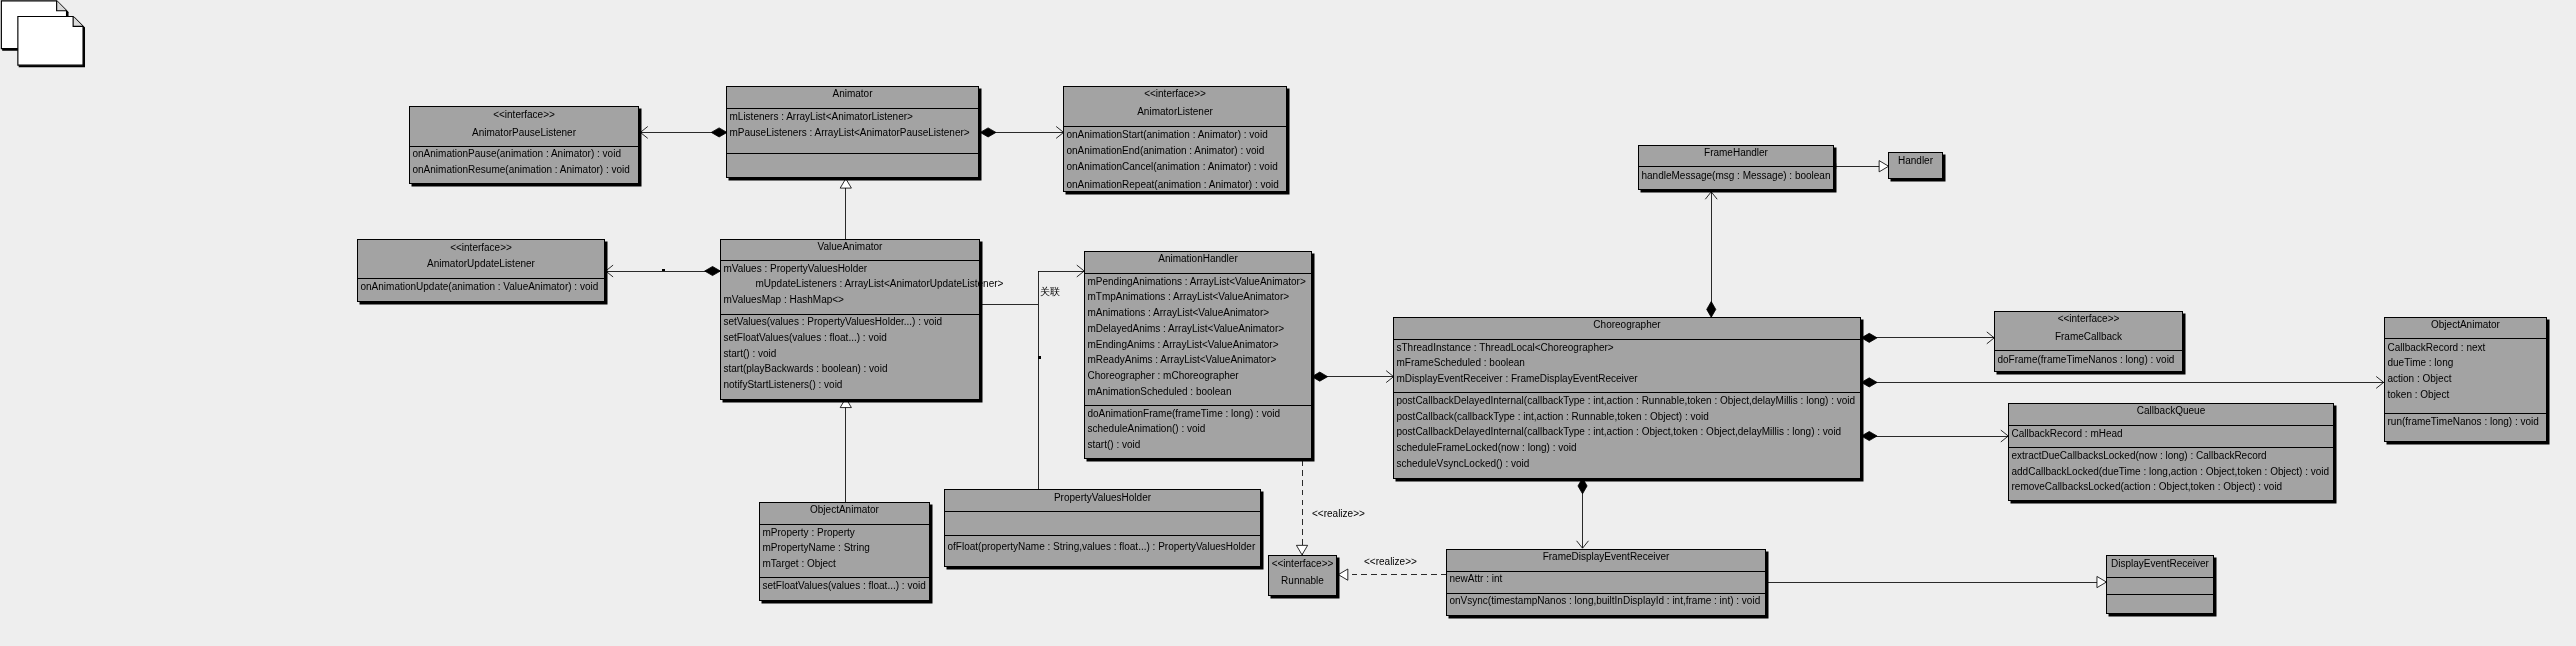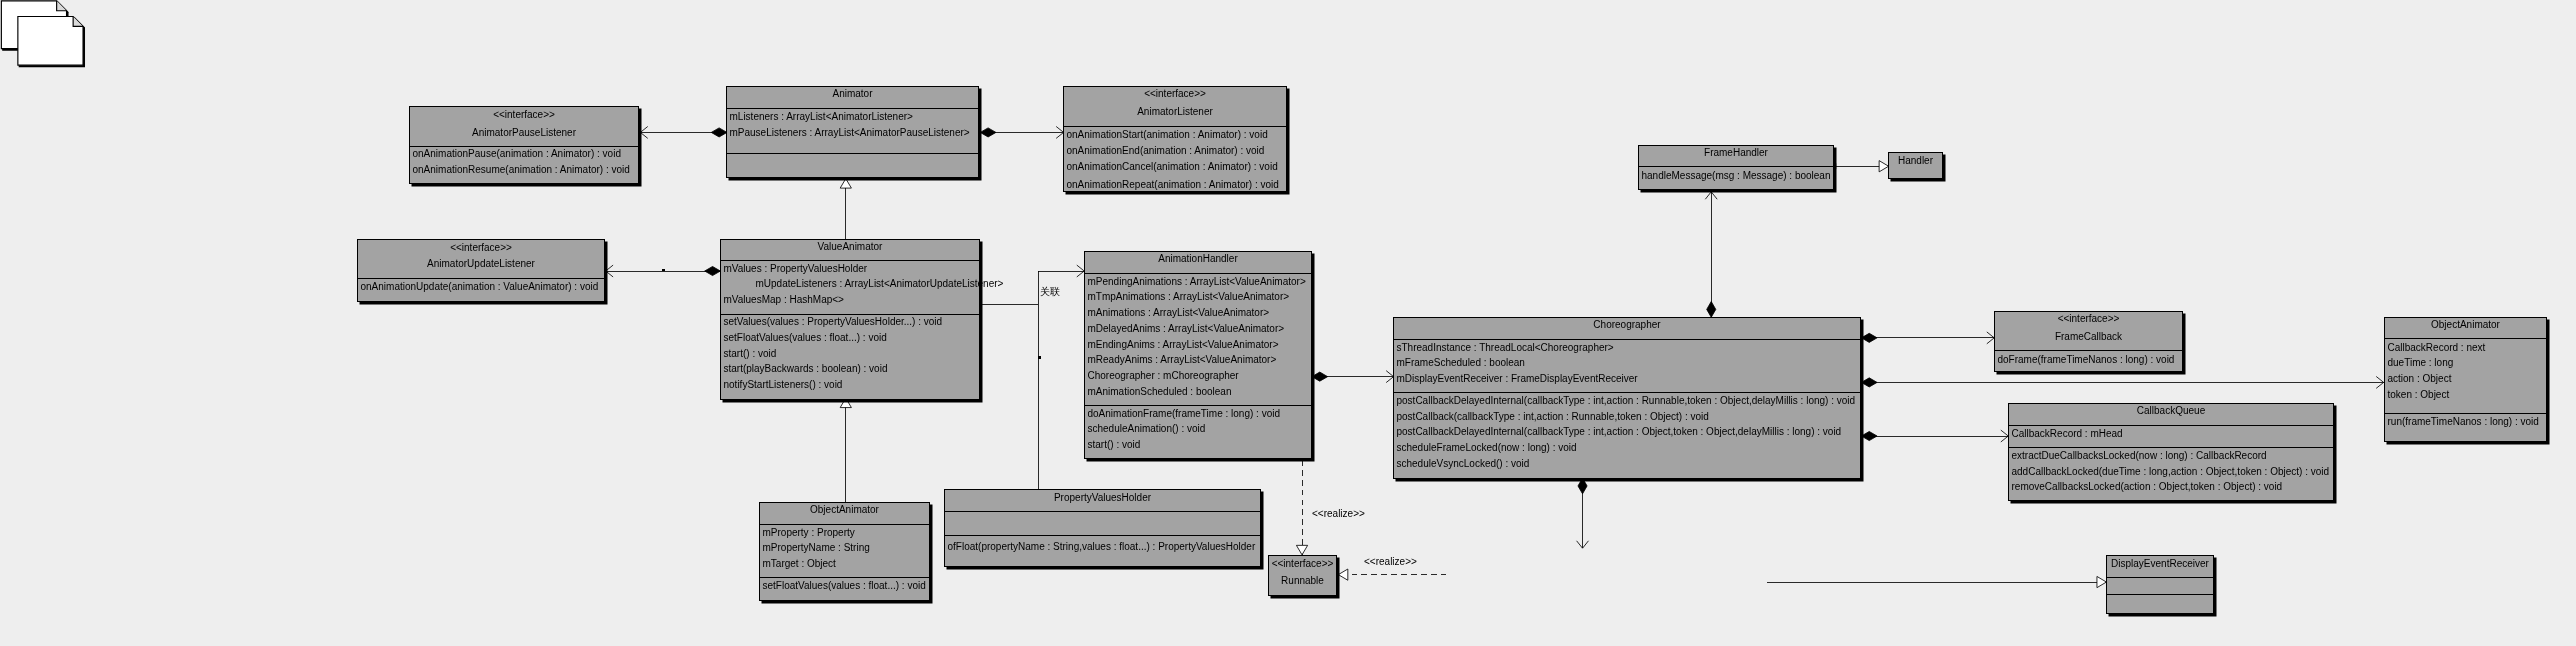--- a/index.html
+++ b/index.html
@@ -227,20 +227,27 @@
     <div class="uclass" style="left: 944px; top: 489px; width: 317px; height: 78px;">
       <div class="ln ctr" style="top: 0.7px;">PropertyValuesHolder</div>
       <div class="sep" style="top: 20.6px;"></div>
       <div class="sep" style="top: 45px;"></div>
       <div class="ln lft" style="top: 50px;">ofFloat(propertyName : String,values : float...) : PropertyValuesHolder</div>
     </div>
     <div class="uclass" style="left: 1268px; top: 555px; width: 69px; height: 41px;">
       <div class="ln ctr" style="top: 0.5px;">&lt;&lt;interface&gt;&gt;</div>
       <div class="ln ctr" style="top: 18.4px;">Runnable</div>
     </div>
+    <div class="uclass" style="left: 1446px; top: 549px; width: 320px; height: 67px;">
+      <div class="ln ctr" style="top: 0px;">FrameDisplayEventReceiver</div>
+      <div class="sep" style="top: 20.5px;"></div>
+      <div class="sep" style="top: 43px;"></div>
+      <div class="ln lft" style="top: 21.5px;">newAttr : int</div>
+      <div class="ln lft" style="top: 44px;">onVsync(timestampNanos : long,builtInDisplayId : int,frame : int) : void</div>
+    </div>
     <div class="uclass" style="left: 2106px; top: 555px; width: 108px; height: 59px;">
       <div class="ln ctr" style="top: 1.2px;">DisplayEventReceiver</div>
       <div class="sep" style="top: 21px;"></div>
       <div class="sep" style="top: 38px;"></div>
     </div>
     <div class="elabel" style="left: 1040px; top: 286px;">关联</div>
     <div class="elabel" style="left: 1312px; top: 508px;">&lt;&lt;realize&gt;&gt;</div>
     <div class="elabel" style="left: 1364px; top: 556px;">&lt;&lt;realize&gt;&gt;</div>
   </div>
 

